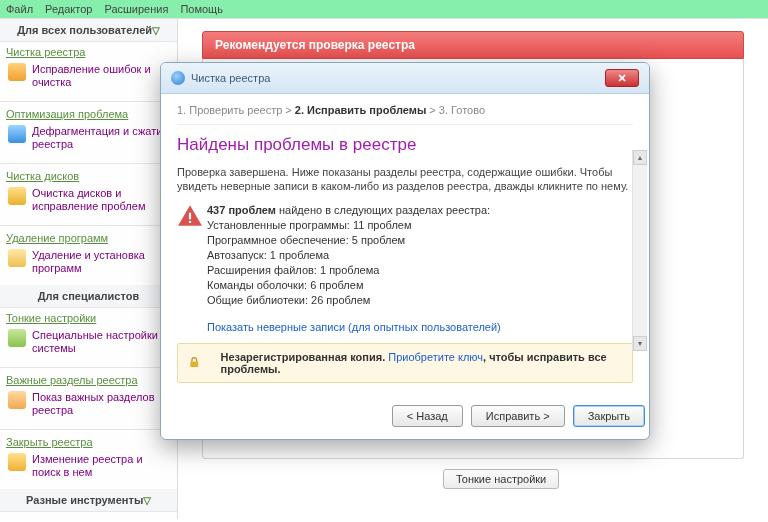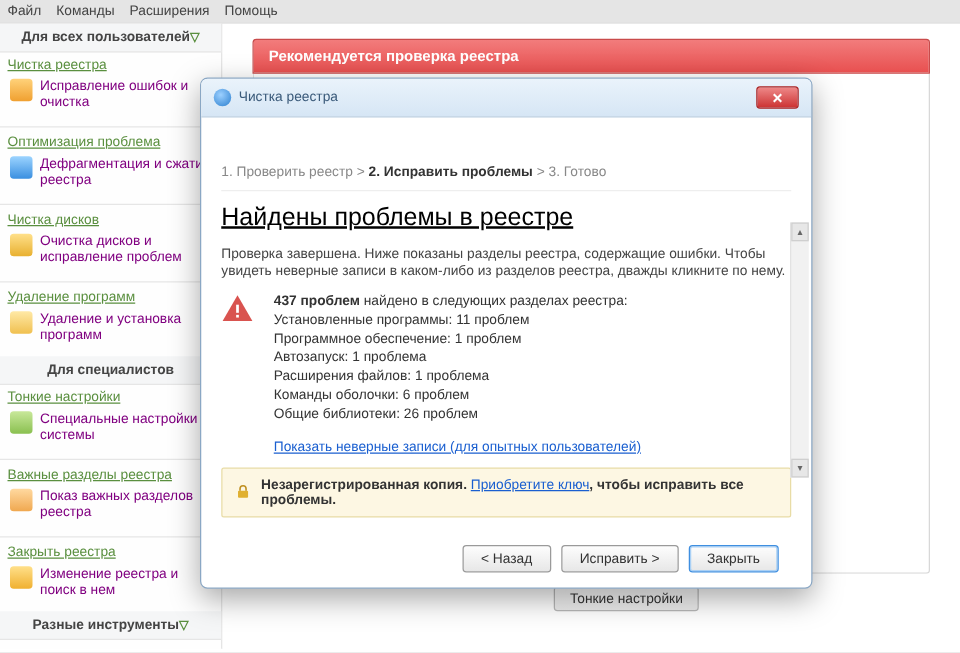--- a/index.html
+++ b/index.html
@@ -1,17 +1,17 @@
 <!DOCTYPE html>
 <html><head>
 <meta charset="utf-8">
 <style>
 * { box-sizing: border-box; margin: 0; padding: 0; }
 body { font-family: Tahoma, "Segoe UI", sans-serif; font-size: 11px; background: #fff; width: 768px; height: 522px; overflow: hidden; position: relative; color: #333; }
-.menubar { background: #e5e5e5; border-bottom: 1px solid #e0e0e0; padding: 3px 6px; display: flex; gap: 12px; color: #444; font-size: 11px; }
+.menubar { background: #86efac; border-bottom: 1px solid #e0e0e0; padding: 3px 6px; display: flex; gap: 12px; color: #444; font-size: 11px; }
 .menubar span { cursor: default; }
 .main { display: flex; height: 500px; }
 .sidebar { width: 178px; background: #fefefe; border-right: 1px solid #ddd; font-size: 11px; }
 .side-grp-hdr { background: #f5f6f7; padding: 5px 8px; font-weight: bold; color: #444; border-bottom: 1px solid #e6e6e6; display: flex; justify-content: center; align-items: center; }
 .chev { color: #5a8f3f; font-size: 10px; }
 .side-sect { padding: 4px 6px 6px 6px; }
 .sect-title { color: #5a8f3f; text-decoration: underline; font-size: 11px; margin-bottom: 3px; cursor: pointer; }
 .side-item { display: flex; align-items: flex-start; gap: 6px; padding: 2px 0 4px 2px; }
 .side-item .txt { color: #800080; font-size: 11px; line-height: 13px; cursor: pointer; }
 .icon16 { width: 18px; height: 18px; flex-shrink: 0; border-radius: 3px; display: inline-block; }
@@ -20,46 +20,46 @@
 .redbar { background: linear-gradient(#f27c7c,#e85050); color: #fff; font-weight: bold; padding: 6px 12px; border-radius: 3px 3px 0 0; border: 1px solid #c94b4b; font-size: 12px; }
 .panel-below { border: 1px solid #d8d8d8; border-top: none; padding: 20px; height: 400px; border-radius: 0 0 3px 3px; }
 .thin-btn { display: inline-block; border: 1px solid #b8b8b8; background: linear-gradient(#fdfdfd,#ececec); padding: 3px 12px; border-radius: 3px; font-size: 11px; cursor: pointer; }
 
 
 .dialog { position: absolute; left: 160px; top: 62px; width: 490px; background: #fff; border: 1px solid #8aa7c4; border-radius: 6px; box-shadow: 0 8px 24px rgba(0,0,0,.35); overflow: hidden; }
 .dlg-title { background: linear-gradient(#eaf3fb,#d6e6f5); padding: 6px 10px; display: flex; align-items: center; justify-content: space-between; border-bottom: 1px solid #b9cde0; }
 .dlg-title-left { display: flex; align-items: center; gap: 6px; color: #3a5a7a; font-size: 11px; }
 .dlg-icon { width: 14px; height: 14px; background: radial-gradient(circle at 40% 35%, #9cd0ff, #2b7fcf); border-radius: 50%; }
 .dlg-close { width: 34px; height: 18px; background: linear-gradient(#e88,#c33); border: 1px solid #a22; border-radius: 3px; display: flex; align-items: center; justify-content: center; color: #fff; font-weight: bold; font-size: 11px; cursor: pointer; }
-.dlg-body { padding: 10px 16px 12px 16px; margin-top: 28px; }
+.dlg-body { padding: 10px 16px 12px 16px; }
 .crumbs { color: #888; font-size: 11px; margin-bottom: 10px; border-bottom: 1px solid #eee; padding-bottom: 8px; }
 .crumbs .active { color: #333; font-weight: bold; }
-.dlg-h { color: #000000; font-size: 20px; margin: 6px 0 10px 0; text-decoration: underline; }
+.dlg-h { color: #a21caf; font-size: 17px; margin: 6px 0 10px 0; }
 .dlg-p { color: #444; font-size: 11px; line-height: 14px; margin-bottom: 10px; }
-.result-row { display: flex; gap: 16px; }
+.result-row { display: flex; gap: 4px; }
 .warn-icon { width: 26px; height: 26px; flex-shrink: 0; }
 .warn-icon svg { width: 26px; height: 26px; }
 .result-list { font-size: 11px; color: #333; line-height: 15px; }
 .result-list .lead b { font-weight: bold; }
-.link { color: #1a5fd0; text-decoration: underline; cursor: pointer; font-size: 11px; margin-top: 12px; display: inline-block; }
-.notice { margin-top: 8px; background: #fdf7e3; border: 1px solid #e8dca6; padding: 7px 10px; display: flex; align-items: center; gap: 8px; font-size: 11px; border-radius: 2px; }
+.link { color: #1a5fd0; cursor: pointer; font-size: 11px; margin-top: 12px; display: inline-block; }
+.notice { margin-top: 8px; background: #fdf7e3; border: 1px solid #e8dca6; padding: 7px 10px; display: flex; align-items: center; gap: 20px; font-size: 11px; border-radius: 2px; }
 .lock { width: 14px; height: 14px; }
-.dlg-btns { display: flex; justify-content: flex-end; gap: 8px; padding: 10px 26px 12px 14px; }
+.dlg-btns { display: flex; justify-content: flex-end; gap: 8px; padding: 10px 4px 12px 14px; }
 .btn { border: 1px solid #9a9a9a; background: linear-gradient(#fdfdfd,#e7e7e7); padding: 4px 14px; border-radius: 3px; font-size: 11px; cursor: pointer; }
 .btn.primary { border-color: #3f8fe0; box-shadow: 0 0 0 1px #a9d0f5 inset; }
 .scroll-hint { position: absolute; right: 2px; top: 56px; bottom: 44px; width: 15px; background:#f1f1f1; border-left:1px solid #e2e2e2; }
 .scroll-up,.scroll-dn{height:15px;background:#e7e7e7;border:1px solid #cfcfcf;display:flex;align-items:center;justify-content:center;font-size:8px;color:#666;}
 .scroll-dn{position:absolute;bottom:0;left:0;right:0;}
 </style>
 </head>
 <body>
 
 <div class="menubar">
   <span>Файл</span>
-  <span>Команды</span>
+  <span>Редактор</span>
   <span>Расширения</span>
   <span>Помощь</span>
 </div>
 
 <div class="main">
   <div class="sidebar">
     <div class="side-grp-hdr">
       <span>Для всех пользователей</span>
         <span class="chev">▽</span>
     </div>
@@ -167,21 +167,21 @@
       <div class="warn-icon">
         <svg viewBox="0 0 24 24">
             <path fill="#d9534f" d="M12 2 1 21h22L12 2z"></path>
             <rect x="11" y="9" width="2" height="6" fill="#fff"></rect>
             <rect x="11" y="16.5" width="2" height="2" fill="#fff"></rect>
           </svg>
       </div>
       <div class="result-list">
         <div class="lead"><b>437 проблем</b><span> найдено в следующих разделах реестра:</span></div>
         <div>Установленные программы: 11 проблем</div>
-        <div>Программное обеспечение: 1 проблем</div>
+        <div>Программное обеспечение: 5 проблем</div>
         <div>Автозапуск: 1 проблема</div>
         <div>Расширения файлов: 1 проблема</div>
         <div>Команды оболочки: 6 проблем</div>
         <div>Общие библиотеки: 26 проблем</div>
         <div><span class="link">Показать неверные записи (для опытных пользователей)</span></div>
       </div>
     </div>
 
     <div class="notice">
       <span class="lock">

